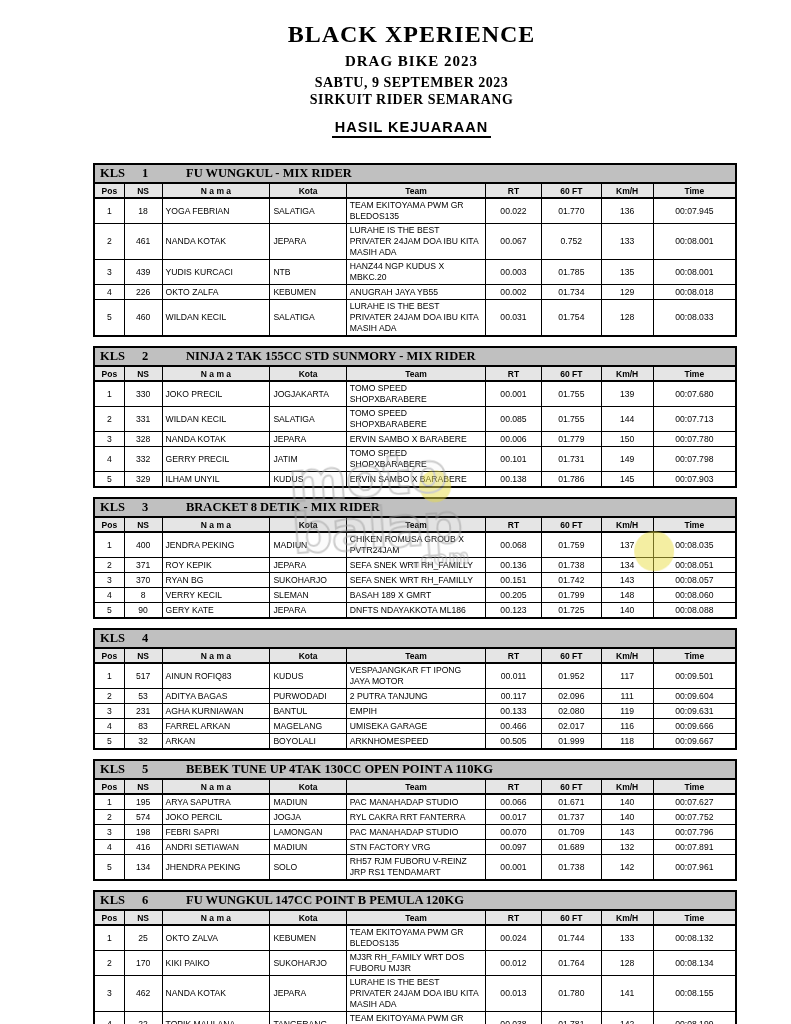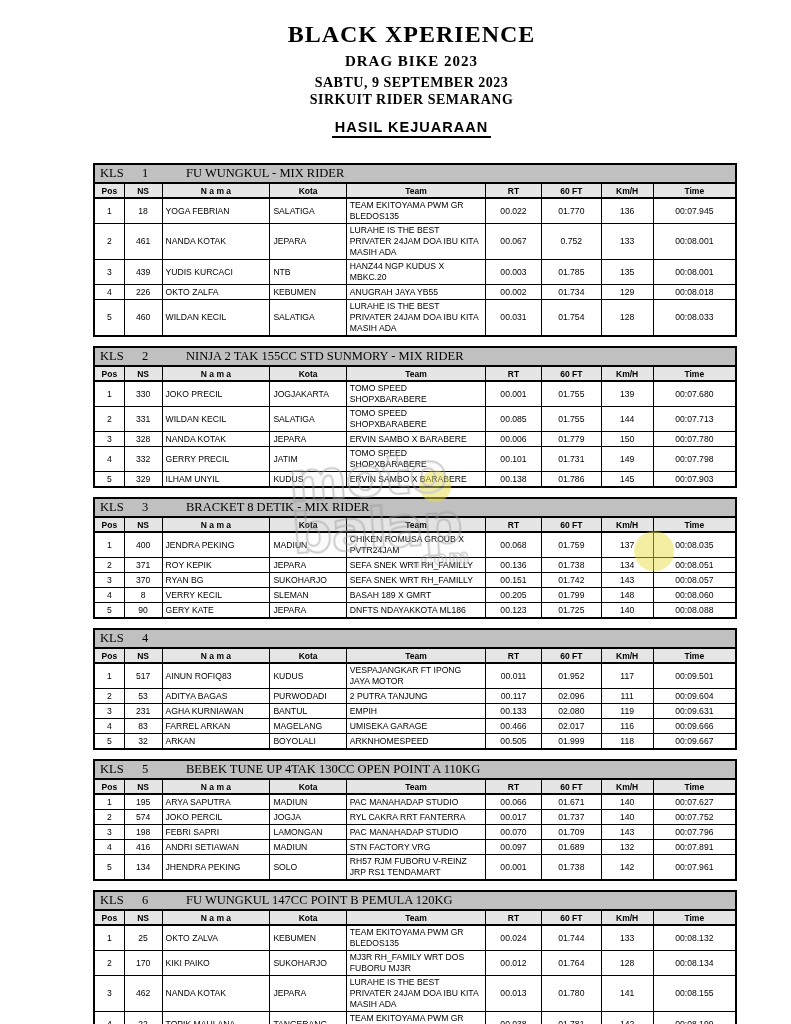--- a/index.html
+++ b/index.html
@@ -11,21 +11,21 @@
   .doc-header{width:100%;text-align:center;padding-top:21px;margin-left:16px;}
   .title1{font-family:"Liberation Serif",serif;font-weight:bold;font-size:24px;line-height:27px;letter-spacing:1px;}
   .title2{font-family:"Liberation Serif",serif;font-weight:bold;font-size:15px;line-height:26px;letter-spacing:1px;}
   .subline{font-family:"Liberation Serif",serif;font-weight:bold;font-size:14px;line-height:17px;letter-spacing:.5px;}
   .results-heading{display:inline-block;font-family:Liberation Sans, sans-serif;font-weight:bold;font-size:14.5px;
     letter-spacing:1px;border-bottom:2px solid #000;padding:0 3px 1px 3px;margin-top:11px;}
   
   #tables{position:absolute;left:93px;top:163px;width:644px;}
   .kls-section{margin-bottom:9px;}
   .kls-bar{display:flex;background:#c0c0c0;border:2px solid #000;border-bottom:none;
-    height:15px;padding:1px 0;font-family:"Liberation Serif",serif;font-weight:normal;font-size:12.5px;}
+    height:15px;padding:1px 0;font-family:"Liberation Serif",serif;font-weight:bold;font-size:12.5px;}
   .kls-label{width:42px;padding-left:5px;}
   .kls-num{width:44px;text-align:left;}
   .kls-title{flex:1;}
   table.results{border-collapse:collapse;width:100%;table-layout:fixed;border:2px solid #000;}
   table.results th{
     border:1px solid #000;border-bottom:2px solid #000;font-size:8.5px;font-weight:bold;
     text-align:center;padding:1px 2px;height:11px;background:#e5e5e5;}
   table.results td{
     border:1px solid #000;font-size:8.6px;line-height:11px;padding:1px 3px;height:12px;
     vertical-align:middle;background:#fff;overflow:hidden;}

